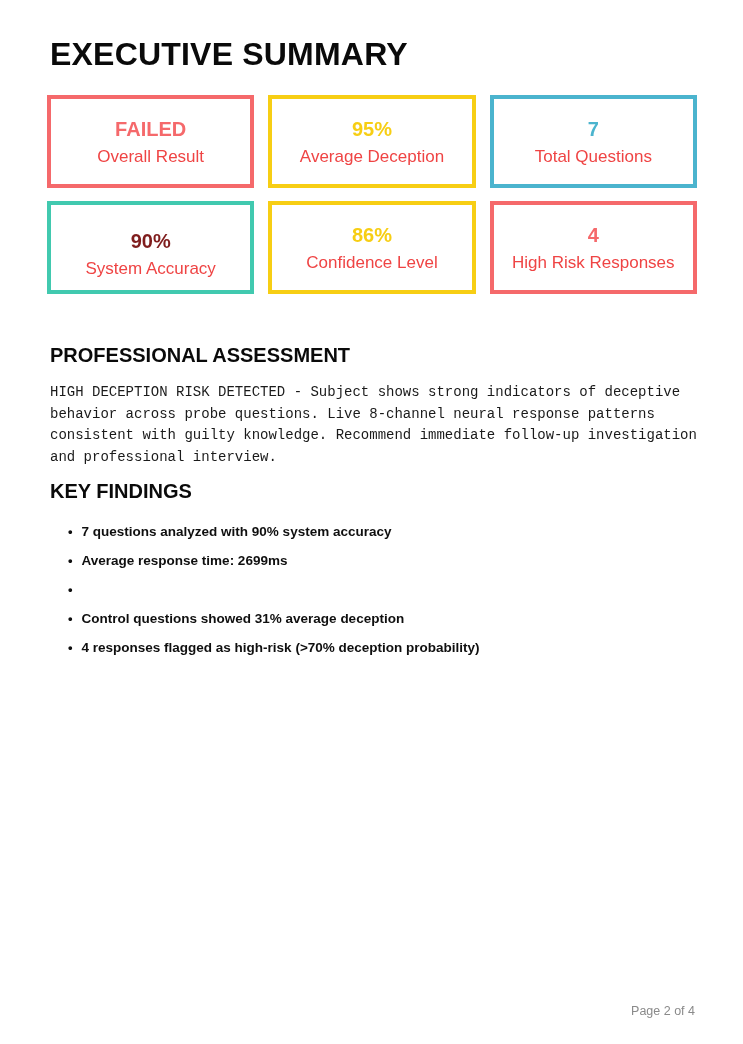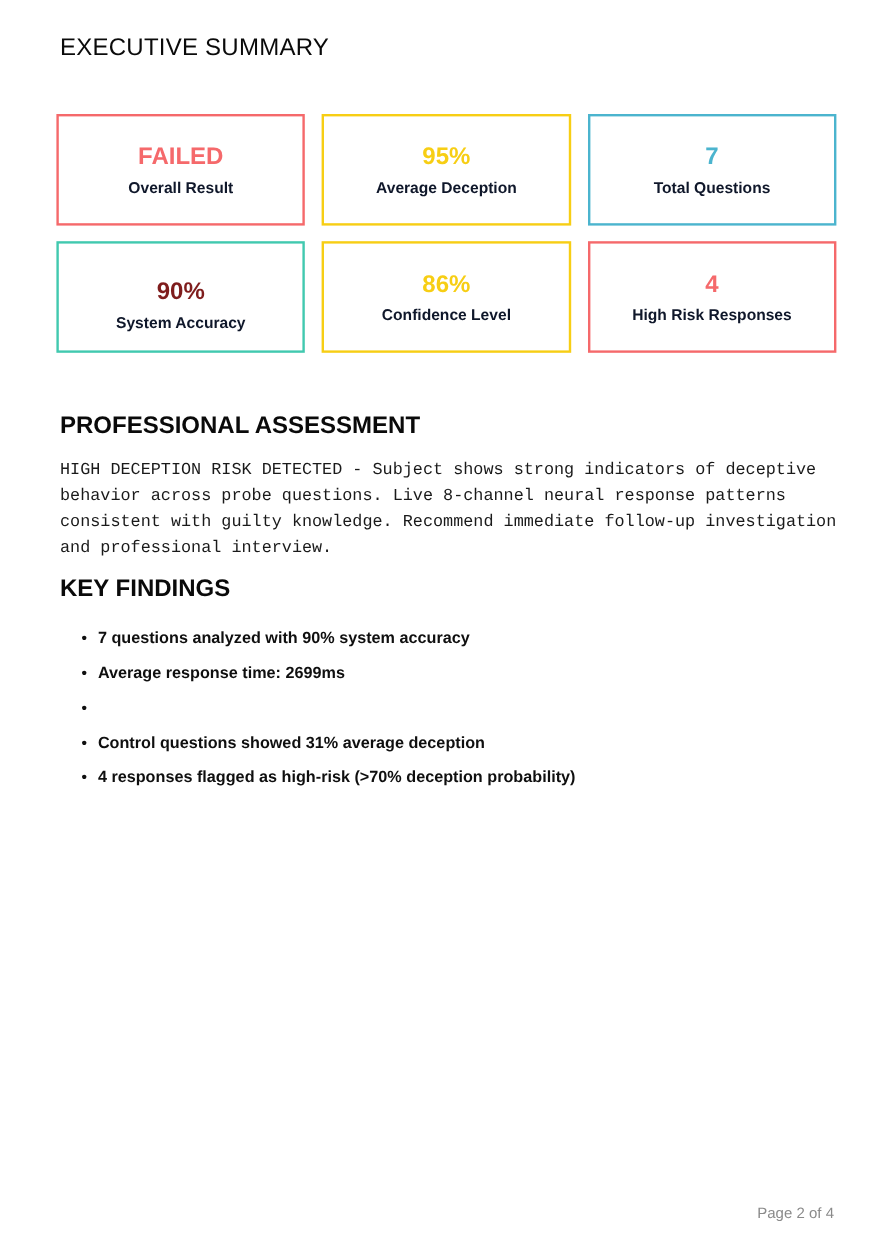--- a/index.html
+++ b/index.html
@@ -9,57 +9,57 @@
     height: 1044px;
     background: #ffffff;
     font-family: "Liberation Sans", sans-serif;
     color: #111111;
     overflow: hidden;
   }
   .doc-title {
     position: absolute;
     left: 50px;
     top: 16px;
-    font-size: 20px;
-    font-weight: 400;
+    font-size: 32px;
+    font-weight: 700;
     letter-spacing: 0.2px;
     color: #0a0a0a;
     line-height: 1.1;
   }
   .cards {
     position: absolute;
     left: 47px;
     top: 95px;
     width: 650px;
     display: grid;
     grid-template-columns: repeat(3, 1fr);
     column-gap: 14px;
     row-gap: 13px;
   }
   .card {
     box-sizing: border-box;
     height: 93px;
-    border: 2px solid #000000;
+    border: 4px solid #000000;
     background: #ffffff;
     display: flex;
     flex-direction: column;
     align-items: center;
     justify-content: center;
     gap: 9px;
     text-align: center;
   }
   .card-value {
     font-size: 20px;
     font-weight: 700;
     line-height: 1;
   }
   .card-label {
-    font-size: 13px;
-    font-weight: 700;
-    color: #0f172a;
+    font-size: 17px;
+    font-weight: 400;
+    color: #ef4444;
     line-height: 1;
   }
   .section {
     position: absolute;
     left: 50px;
     width: 648px;
   }
   .section-pa { top: 344px; }
   .section-kf { top: 480px; }
   .section-heading {

